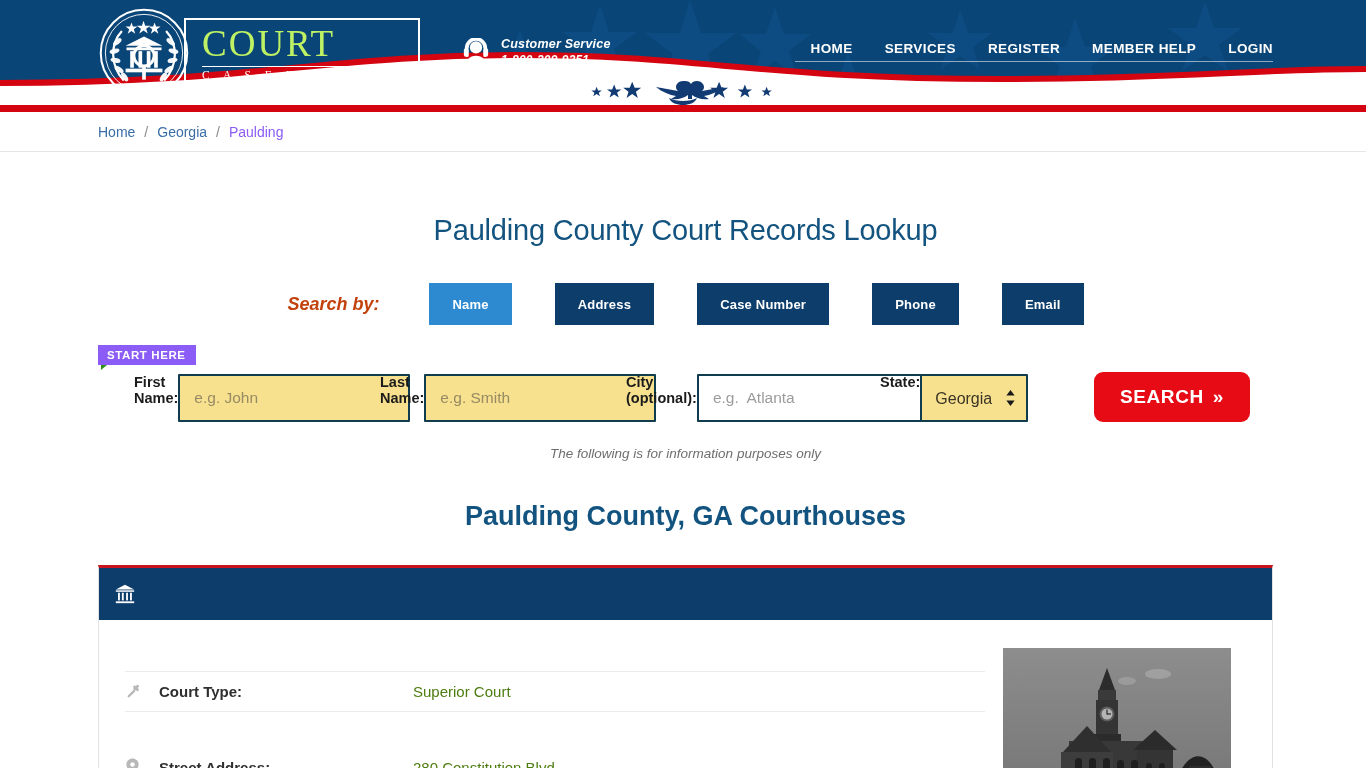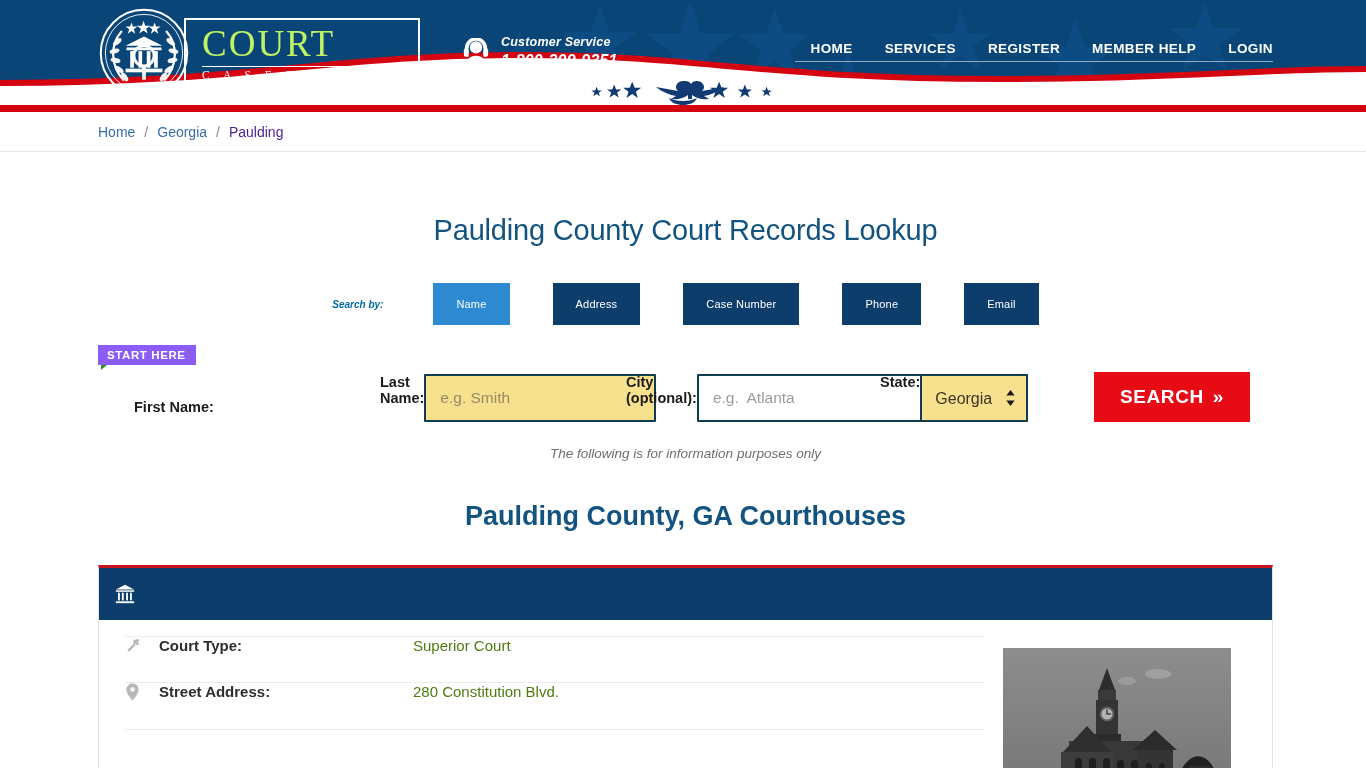--- a/index.html
+++ b/index.html
@@ -36,21 +36,21 @@
     font-size:11.5px; letter-spacing:5.5px; text-align:center; line-height:1;
   }
   .cs-block { display:flex; align-items:center; margin-left:42px; }
   .cs-icon { width:28px; height:30px; flex:none; }
   .cs-text { margin-left:11px; color:#ffffff; }
   .cs-label {
     font-size:12.5px; font-style:italic; font-weight:bold; letter-spacing:.2px;
     line-height:1.2;
   }
   .cs-phone {
-    font-size:16px; font-style:italic; font-weight:bold; letter-spacing:.2px;
+    font-size:12px; font-style:italic; font-weight:bold; letter-spacing:.2px;
     line-height:1.25; margin-top:1px;
   }
   .nav { margin-left:auto; display:flex; align-items:center; gap:0; padding-bottom:2px; }
   .nav-item {
     color:#ffffff; font-size:13.5px; font-weight:bold; letter-spacing:.4px;
     padding:0 16px 5px 16px; border-bottom:1px solid rgba(255,255,255,.55);
     cursor:pointer; white-space:nowrap;
   }
   .nav-item:last-child { border-bottom:1px solid rgba(255,255,255,.55); padding-right:0; }
 
@@ -58,39 +58,39 @@
   .red-stripe { width:100%; height:7px; background:#d40511; }
 
   
   .crumbs {
     width:100%; border-bottom:1px solid #e6e6e6; background:#fff;
     height:40px; display:flex; align-items:center;
   }
   .crumbs-inner { width:1180px; margin:0 auto; display:flex; align-items:center; gap:9px; padding-left:5px;}
   .crumb-link { color:#3a6ea8; font-size:14px; cursor:pointer; }
   .crumb-sep { color:#8a8a8a; font-size:14px; }
-  .crumb-cur { color:#4c1d95; font-size:14px; }
+  .crumb-cur { color:#8b5cf6; font-size:14px; }
 
   
   .main { width:1180px; margin:0 auto; padding-left:5px; }
   h1.page-title {
     text-align:center; color:#13537f; font-size:29px; font-weight:normal;
     margin:62px 0 0 0; letter-spacing:-.2px;
   }
 
   .searchby-row {
     display:flex; align-items:center; justify-content:center;
     gap:0; margin-top:36px;
   }
   .searchby-label {
-    font-size:10px; font-style:italic; font-weight:bold; color:#0369a1;
+    font-size:18px; font-style:italic; font-weight:bold; color:#c2410c;
     margin-right:15px;
   }
   .tab {
-    background:#0d3d6b; color:#ffffff; font-size:11px; font-weight:normal;
+    background:#0d3d6b; color:#ffffff; font-size:13px; font-weight:bold;
     height:42px; display:flex; align-items:center; justify-content:center;
     padding:0 23px; margin-right:8px; cursor:pointer; letter-spacing:.2px;margin-left:35px;
   }
   .tab.active { background:#2d8ad1; }
   .tab:last-child { margin-right:0; }
 
   
   .start-here-wrap { position:relative; height:24px; margin-top:20px; }
   .start-here {
     position:absolute; left:0; top:0;
@@ -124,21 +124,21 @@
     font-family:"Liberation Sans", sans-serif;
   }
   .sel-arrows {
     position:absolute; right:12px; top:50%; transform:translateY(-50%);
     pointer-events:none; color:#222;
   }
   .btn-search {
     height:50px; background:#e60b14; color:#ffffff; border:none;
     font-size:19px; font-weight:bold; letter-spacing:.6px;
     padding:8px 26px; cursor:pointer; display:flex; align-items:center; gap:9px;
-    font-family:"Liberation Sans", sans-serif; border-radius:0;
+    font-family:"Liberation Sans", sans-serif; border-radius:9px;
   }
 
   .disclaimer {
     text-align:center; font-size:13.5px; font-style:italic; color:#6e6e6e;
     margin-top:24px;
   }
 
   h2.section-title {
     text-align:center; color:#13537f; font-size:27px; font-weight:bold;
     margin:40px 0 0 0;
@@ -154,22 +154,23 @@
     padding-left:15px; gap:12px;
   }
   .bank-icon { width:22px; height:22px; flex:none; }
   .card-head-title {
     color:#ffffff; font-size:16.5px; font-weight:bold;
     text-decoration:underline; cursor:pointer; letter-spacing:.1px;
   }
   .card-body { display:flex; padding:16px 26px 0 26px; }
   .rows { flex:1; max-width:860px; }
   .drow {
-    display:flex; align-items:flex-start; height:47px;
+    display:flex; align-items:center; height:41px;
     border-bottom:1px solid #ececec;
+    margin-top:35px;
   }
   .drow:first-child { border-top:1px solid #ececec; }
   .drow-icon {
     width:34px; flex:none; display:flex; align-items:center; justify-content:flex-start;
     color:#b4b4b4;
   }
   .drow-label { width:254px; flex:none; font-size:15px; font-weight:bold; color:#2e2e2e; }
   .drow-val { font-size:15px; color:#4d7c0f; }
   .card-photo-col { width:250px; flex:none; padding-left:18px; padding-top:12px; }
   .photo { width:228px; height:190px; display:block; }
@@ -303,20 +304,21 @@
     <div class="tab">Email</div>
   </div>
 
   <div class="start-here-wrap">
     <span class="start-here">START HERE</span>
   </div>
 
   <form class="form-row">
     <div class="fld" style="width:236px; margin-right:10px;">
       <label class="fld-label">First Name:</label>
+      <input class="inp" type="text" placeholder="e.g. John" style="">
     </div>
     <div class="fld" style="width:236px; margin-right:10px;">
       <label class="fld-label">Last Name:</label>
       <input class="inp" type="text" placeholder="e.g. Smith" style="">
     </div>
     <div class="fld" style="width:244px; margin-right:10px;">
       <label class="fld-label">City (optional):</label>
       <input class="inp white" type="text" placeholder="e.g.  Atlanta" style="">
     </div>
     <div class="fld" style="width:238px; margin-right:12px;">

